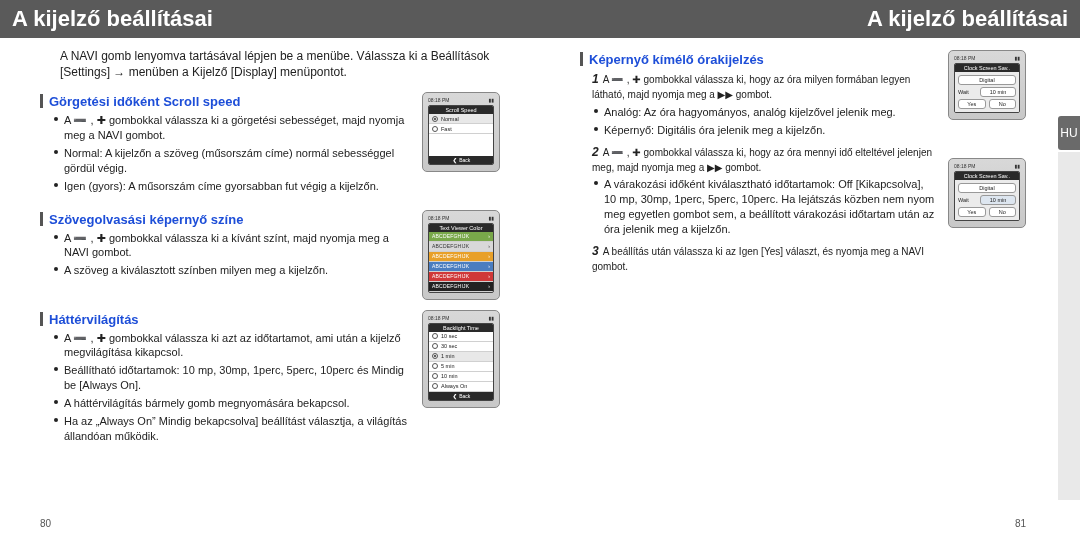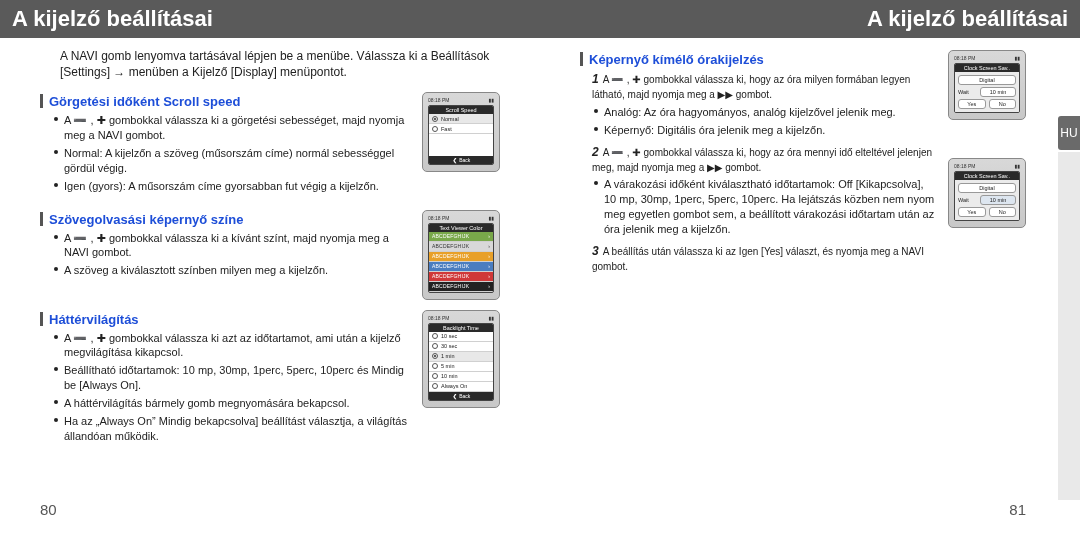--- a/index.html
+++ b/index.html
@@ -156,22 +156,22 @@
     background:#ebebeb;
   }
   .dev-clock .btn {
     background:#fff;border:1px solid #999;border-radius:3px;font-size:5.5px;padding:1px 4px;text-align:center;
   }
   .dev-clock .row2 { display:flex; justify-content:space-between; align-items:center;font-size:5.5px;}
   .dev-clock .yn { display:flex; gap:3px; justify-content:center; }
   .dev-clock .mini { width:26px; }
   .page-num {
     position:absolute;
-    bottom:22px;
-    font-size:15px;
+    bottom:11px;
+    font-size:10px;
     color:#555;
   }
   .page .page-num.left { left:40px; }
   .page .page-num.right { right:40px; }
   .page-right .page-num.right { right:54px; }
   .side-tab {
     position:absolute;
     right:0; top:116px;
     width:22px; height:34px;
     background:#6a6a6a;

